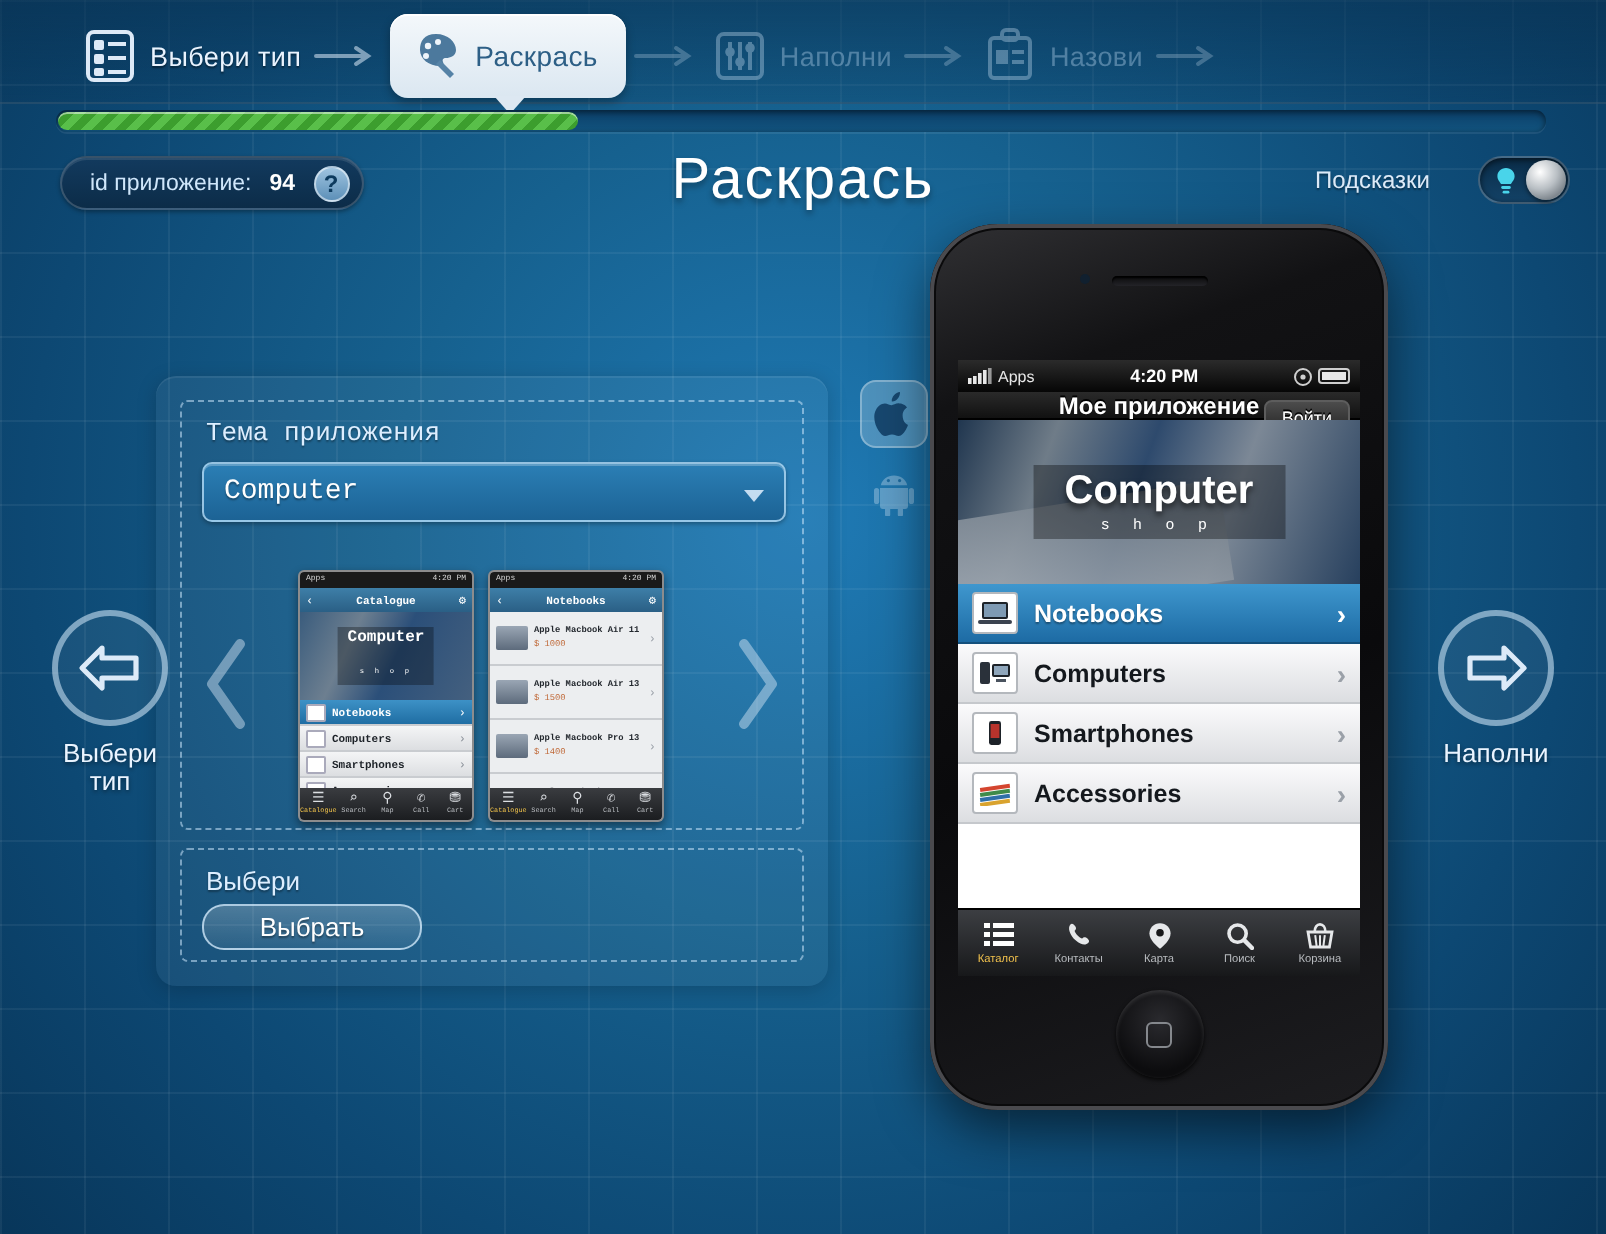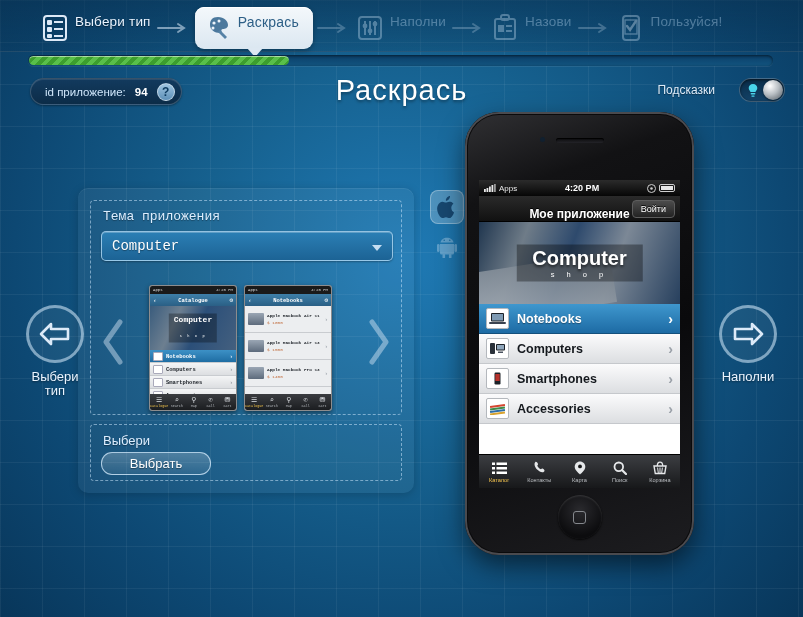--- a/index.html
+++ b/index.html
@@ -19,21 +19,21 @@
   
   .topbar {
     position: absolute; left: 0; top: 0; width: 803px; height: 52px;
     background: linear-gradient(to bottom, rgba(8,48,80,.55), rgba(8,48,80,.2));
     border-bottom: 1px solid rgba(255,255,255,.10);
   }
   .steps {
     position: absolute; left: 36px; top: 8px; height: 40px;
     display: flex; align-items: center; gap: 0px;
   }
-  .step { display: flex; align-items: flex-start; gap: 7px; padding: 0 6px; position: relative; }
+  .step { display: flex; align-items: center; gap: 7px; padding: 0 6px; position: relative; }
   .step .sicon { width: 26px; height: 28px; display: block; opacity: .92; }
   .step .slabel {
     font-size: 13.5px; color: #eaf4ff; white-space: nowrap;
     text-shadow: 0 1px 1px rgba(0,0,0,.45); letter-spacing: .2px;
   }
   .step.done .sicon { opacity: .95; }
   .step.todo { opacity: .38; }
   .step.todo .slabel { color: #bcd9f2; text-shadow: none; }
   .step.active {
     background: linear-gradient(to bottom, #f4f8fb, #dbe7f1);
@@ -250,22 +250,22 @@
 
   .s-status {
     height: 16px; background: linear-gradient(to bottom, #2b2b2b, #060606);
     display: flex; align-items: center; justify-content: space-between; padding: 0 5px;
   }
   .s-status .l, .s-status .r { font-size: 8px; color: #e8e8e8; display: flex; align-items: center; gap: 3px; }
   .s-status .c { font-size: 9px; color: #fff; font-weight: bold; }
   .batt { width: 16px; height: 8px; border: 1px solid #cfcfcf; border-radius: 2px; position: relative; }
   .batt::after { content:""; position: absolute; left: 1px; top: 1px; right: 1px; bottom: 1px; background: #e8e8e8; }
   .s-nav {
-    height: 26px; background: linear-gradient(to bottom, #2a2a2a, #111);
-    display: flex; align-items: flex-end; justify-content: center; position: relative;
+    height: 14px; background: linear-gradient(to bottom, #2a2a2a, #111);
+    display: flex; align-items: center; justify-content: center; position: relative;
     border-bottom: 1px solid #000;
   }
   .s-nav .title { font-size: 12px; color: #fff; font-weight: bold; text-shadow: 0 -1px 0 #000; }
   .s-login {
     position: absolute; right: 5px; top: 4px; height: 18px; padding: 0 8px; border-radius: 4px;
     background: linear-gradient(to bottom, #4c4c4c, #232323);
     border: 1px solid #5d5d5d; color: #fff; font-size: 9px;
     display: flex; align-items: center; text-shadow: 0 -1px 0 #000;
   }
   .s-hero {
@@ -373,28 +373,20 @@
         <rect x="14" y="11" width="6" height="2" fill="#cfe4f7"></rect>
         <rect x="14" y="16" width="6" height="2" fill="#cfe4f7"></rect>
       </svg>
       <span class="slabel">Назови</span>
     </div>
 
     <svg class="arrow-sep dim" viewBox="0 0 34 12">
       <path d="M1 6 H25 M21 2 L27 6 L21 10" fill="none" stroke="#dbeaf8" stroke-width="2" stroke-linecap="round"></path>
     </svg>
 
-    <div class="step todo">
-      <svg class="sicon" viewBox="0 0 26 28">
-        <rect x="5" y="2" width="16" height="24" rx="3" fill="none" stroke="#cfe4f7" stroke-width="2"></rect>
-        <rect x="7" y="6" width="12" height="14" fill="none" stroke="#cfe4f7" stroke-width="1.4"></rect>
-        <path d="M9 12 L12 16 L18 7" fill="none" stroke="#eaf4ff" stroke-width="2.4" stroke-linecap="round"></path>
-      </svg>
-      <span class="slabel">Пользуйся!</span>
-    </div>
   </div>
 
   <div class="progress-track">
     <div class="progress-fill" id="progress-fill" style="width: 260.05px;"></div>
   </div>
 
   <div class="appid-pill">
     <span class="lbl">id приложение:</span>
     <span class="val">94</span>
     <span class="q-icon">?</span>

